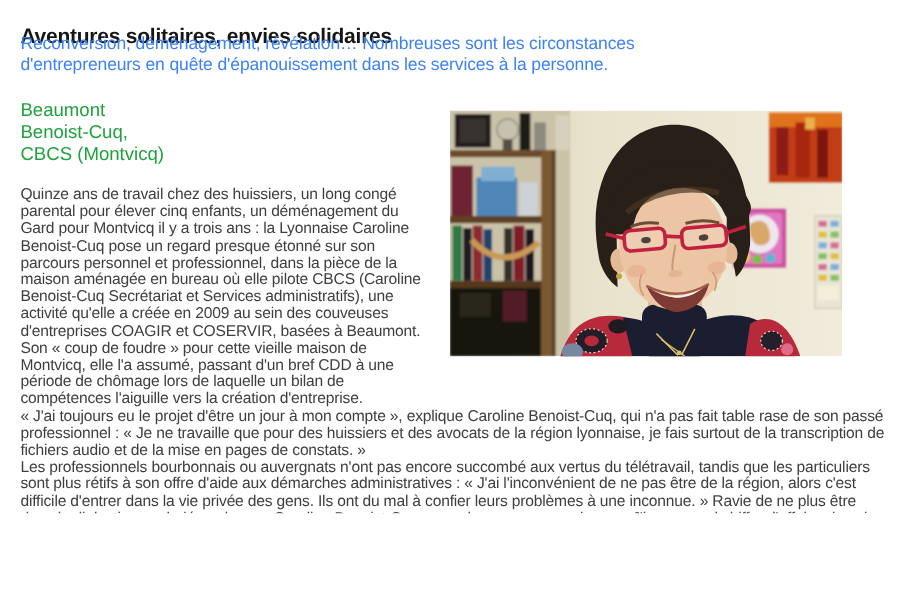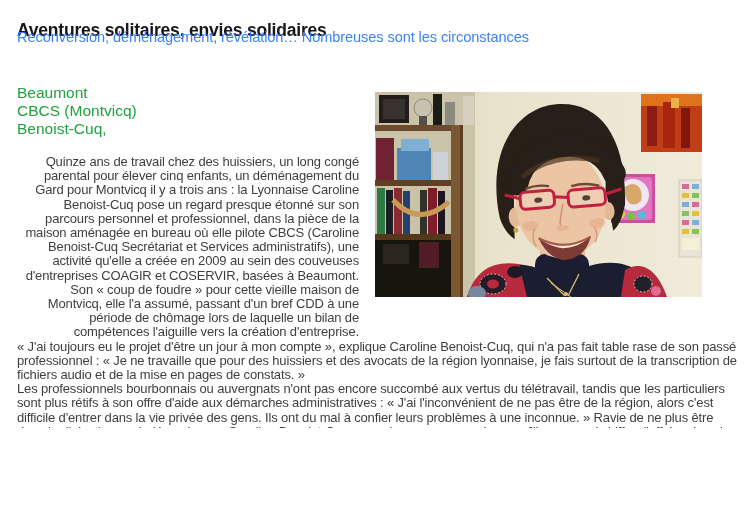--- a/index.html
+++ b/index.html
@@ -20,38 +20,39 @@
     font-size:15.5px; line-height:18px; font-weight:normal;
   }
   .photo {
     position:absolute; left:375px; top:92px; width:327px; height:205px; overflow:hidden;
   }
   .flow {
     position:absolute; left:17px; top:155px; width:723px;
     font-size:13px; line-height:14.2px; letter-spacing:-0.15px;
   }
   .flow p { margin:0; }
-  .p-col { width:342px;text-align:right; }
+  .p-col { width:342px; }
   .contact { margin-top:13px; }
 </style>
 </head>
 <body>
 
 <div class="page">
 
   <h1 class="title" style="color: rgb(22, 22, 22);">Aventures solitaires, envies solidaires</h1>
 
   <div class="intro" style="color: #3b82f6;">
     <div>Reconversion, déménagement, révélation… Nombreuses sont les circonstances</div>
+    <div>d'entrepreneurs en quête d'épanouissement dans les services à la personne.</div>
   </div>
 
   <div class="profile" style="color: rgb(31, 162, 60);">
     <div>Beaumont</div>
+    <div>Benoist-Cuq,</div>
     <div>CBCS (Montvicq)</div>
-    <div>Benoist-Cuq,</div>
   </div>
 
   <div class="photo" title="Portrait de Caroline Benoist-Cuq, souriante, lunettes rouges, devant la bibliothèque de son bureau">
     <svg width="327" height="205" viewBox="0 0 327 205" xmlns="http://www.w3.org/2000/svg">
       <defs>
         <linearGradient id="wallg" x1="0" y1="0" x2="1" y2="0">
           <stop offset="0" stop-color="#d9d1b9"></stop>
           <stop offset="0.38" stop-color="#e9e2cc"></stop>
           <stop offset="1" stop-color="#f0ebdb"></stop>
         </linearGradient>

